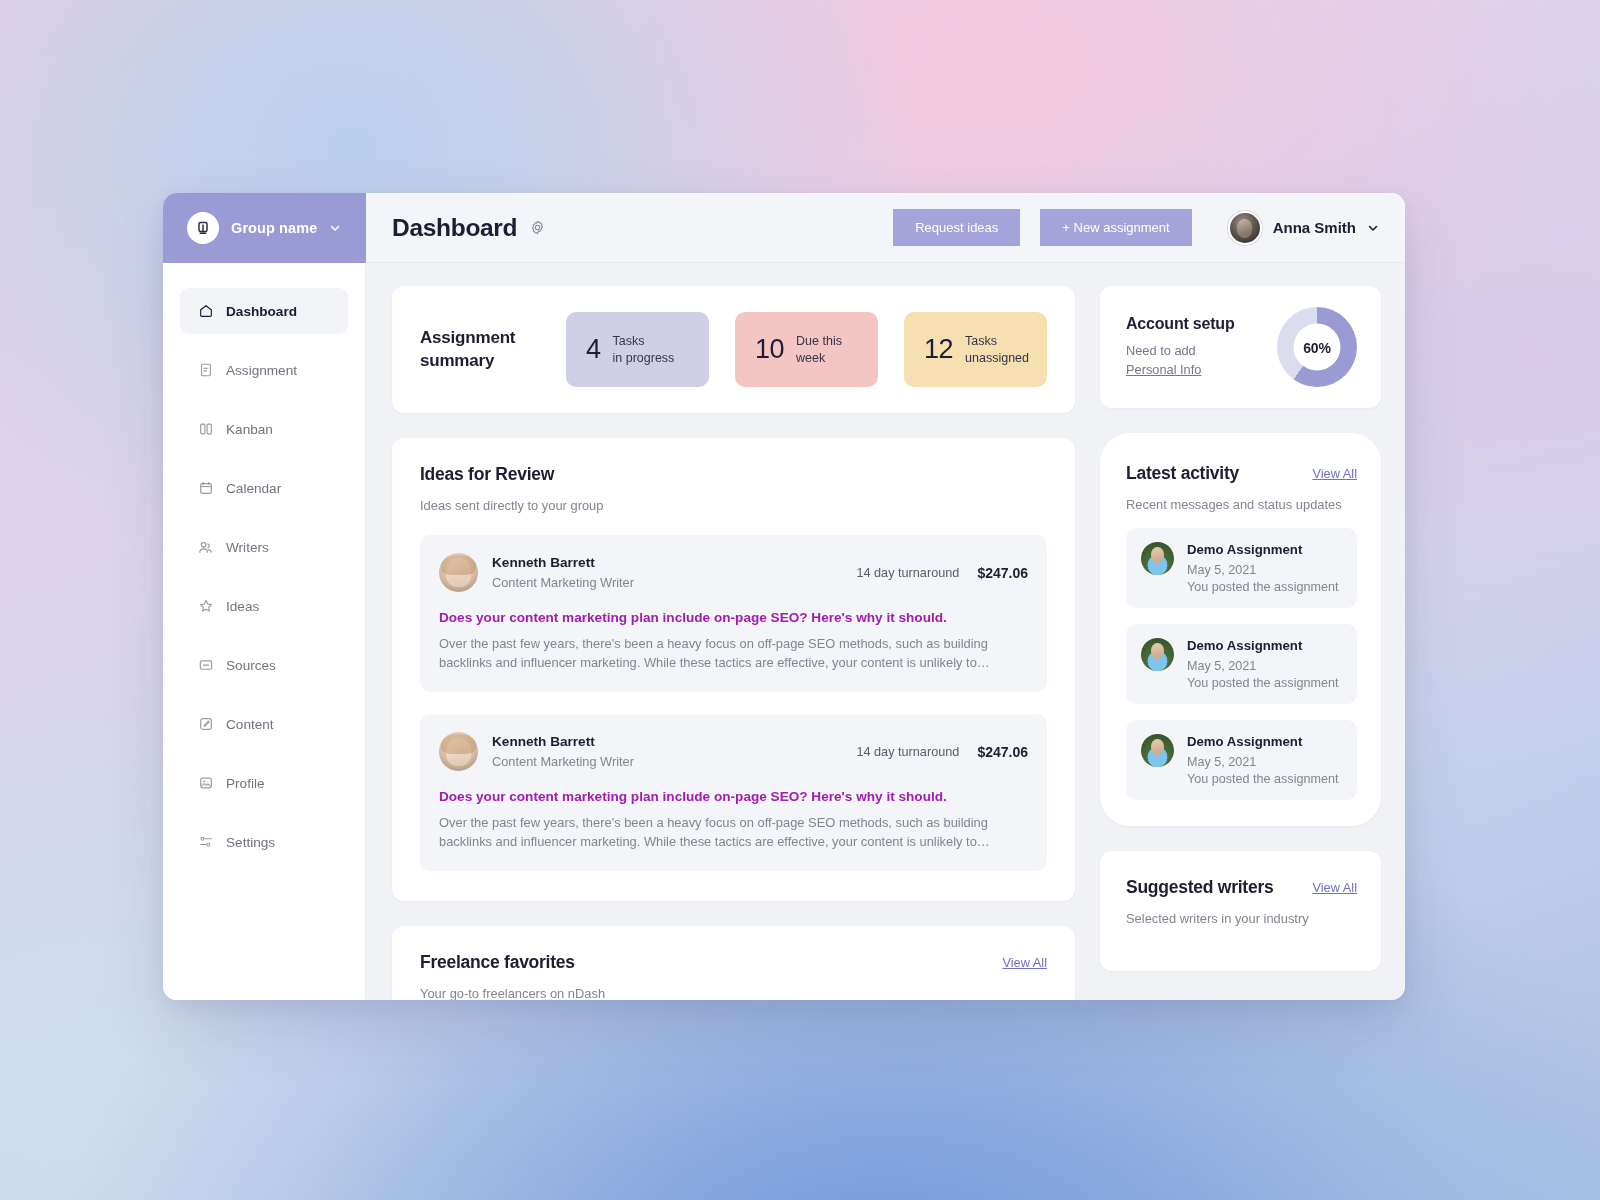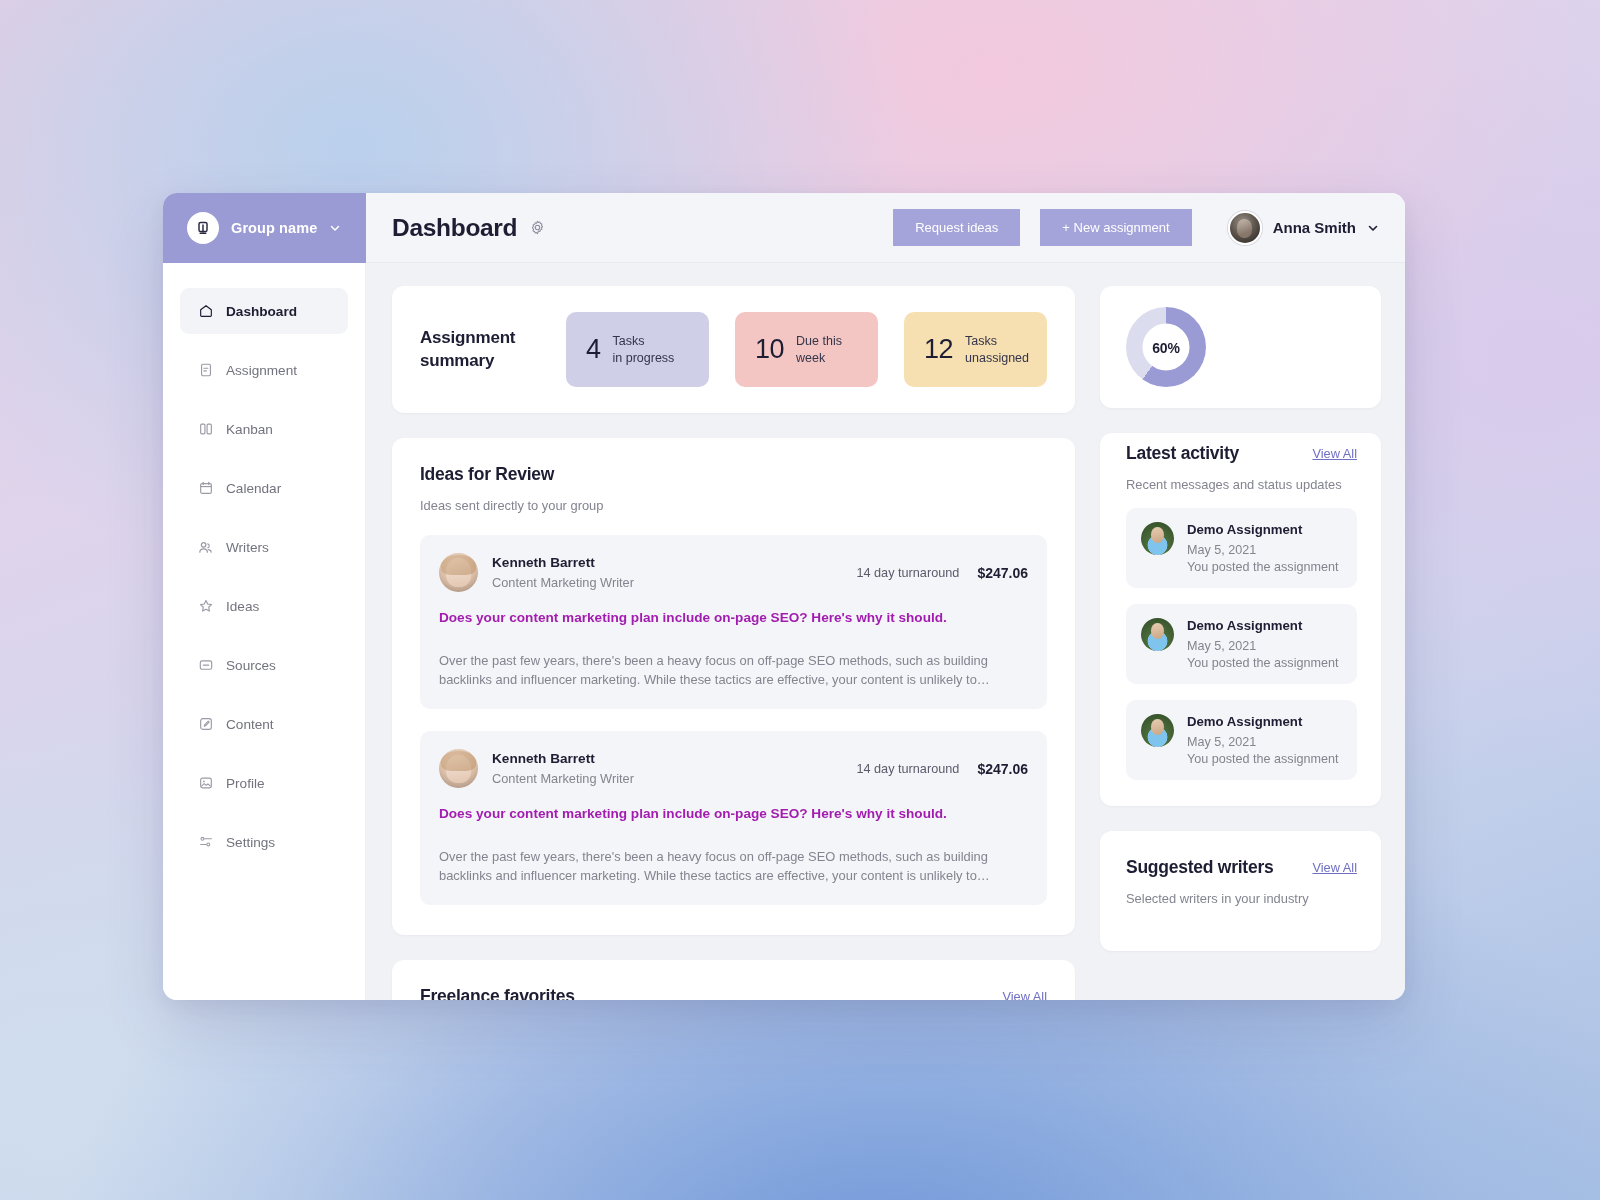--- a/index.html
+++ b/index.html
@@ -229,24 +229,24 @@
     background: linear-gradient(150deg,#cfa97f 0%, #b98f66 100%);
     opacity:.55;
   }
   .idea-person { flex: 1; min-width:0; }
   .idea-name { font-size: 13.6px; font-weight: 700; color:#1d1d33; }
   .idea-role { font-size: 12.8px; color:#83848f; margin-top: 5px; }
   .idea-meta { display:flex; align-items:center; gap: 18px; white-space:nowrap; }
   .idea-turn { font-size: 12.7px; color:#5a5b6b; }
   .idea-price { font-size: 14px; font-weight: 700; color:#1d1d33; }
   .idea-title { font-size: 13.6px; font-weight: 700; color:#a21caf; margin-top: 18px; }
-  .idea-body { font-size: 12.9px; color:#83848f; line-height: 1.48; margin-top: 26px; }
-
-  
-  .activity-card { padding: 10px 24px 26px 26px; }
+  .idea-body { font-size: 12.9px; color:#83848f; line-height: 1.48; margin-top: 9px; }
+
+  
+  .activity-card { padding: 30px 24px 26px 26px; border-radius: 30px; }
   .activity-item {
     background:#f4f5f8; border-radius:10px;
     padding: 14px 15px; margin-top: 16px;
     display:flex; gap: 13px; align-items:flex-start;
   }
   .act-avatar {
     width: 33px; height: 33px; border-radius:50%; flex-shrink:0;
     background: radial-gradient(circle at 50% 70%, #7fc4ec 0%, #7fc4ec 34%, #4b6b3a 36%, #2f4a26 100%);
     position:relative; overflow:hidden;
   }
@@ -502,20 +502,27 @@
                 <span class="sec-title">Freelance favorites</span>
                 <span class="view-all">View All</span>
               </div>
               <div class="sec-sub">Your go-to freelancers on nDash</div>
             </section>
           </div>
 
           <div class="col-right">
 
             <section class="card account-card">
+              <div class="account-text">
+                <div class="account-title">Account setup</div>
+                <div class="account-sub">
+                  <span>Need to add</span>
+                  <span class="account-link">Personal Info</span>
+                </div>
+              </div>
               <div class="donut" id="donut" style="background: conic-gradient(rgb(154, 154, 212) 0deg, rgb(154, 154, 212) 216deg, rgb(220, 220, 239) 216deg, rgb(220, 220, 239) 360deg); border-radius: 50%;">
                 <div class="donut-hole">60%</div>
               </div>
             </section>
 
             <section class="card activity-card">
               <div class="sec-head">
                 <span class="sec-title">Latest activity</span>
                 <span class="view-all">View All</span>
               </div>

